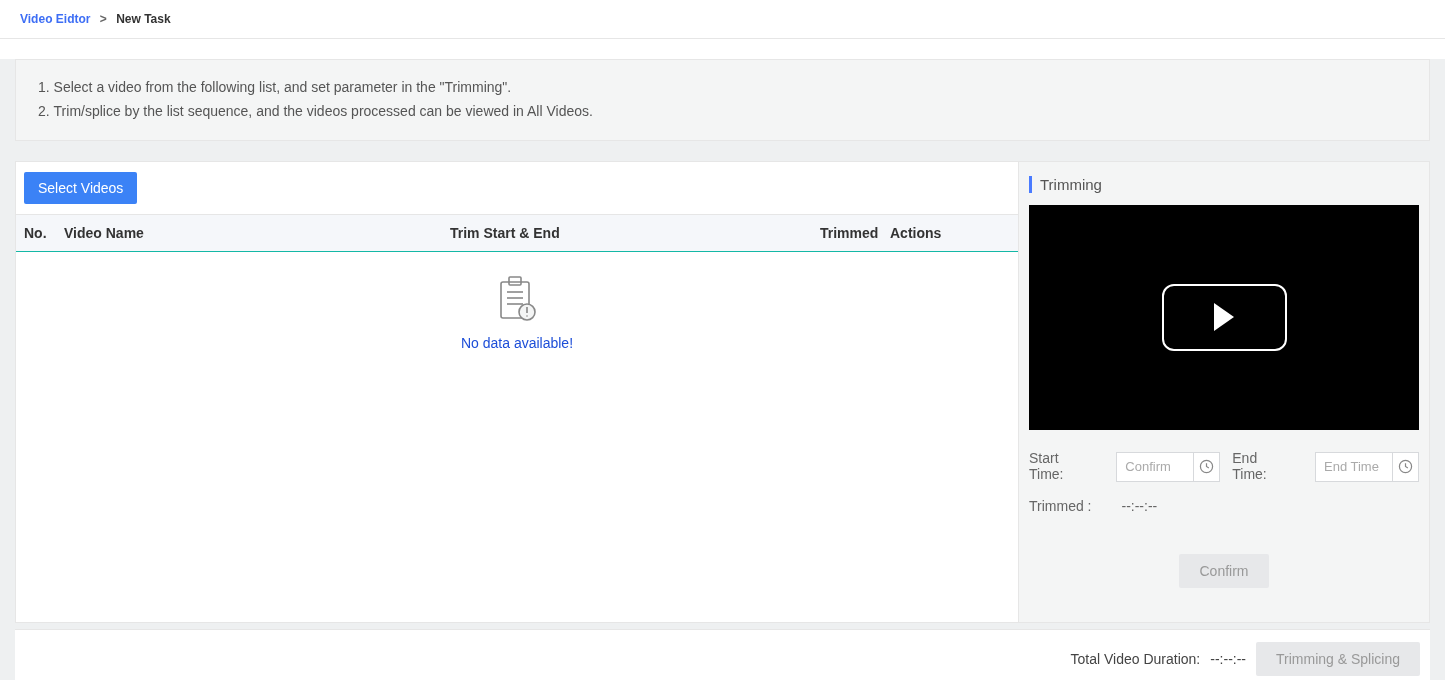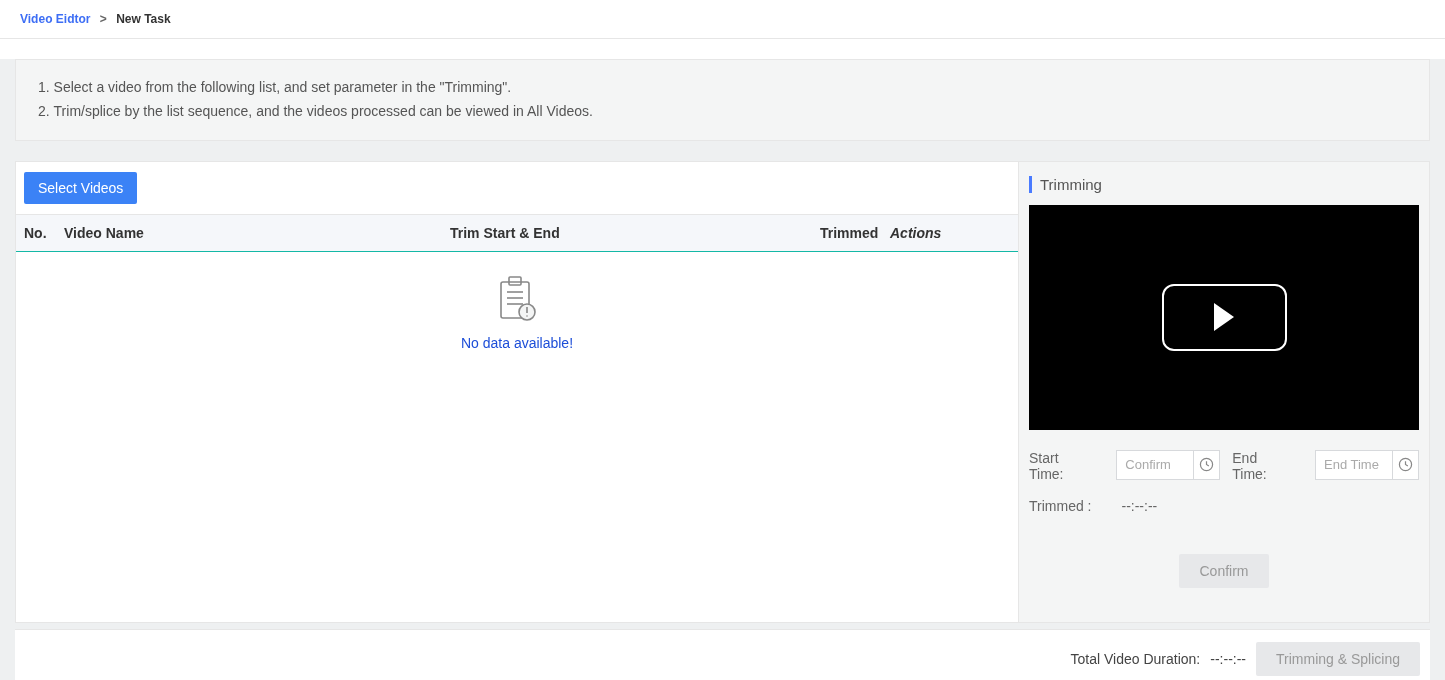--- a/index.html
+++ b/index.html
@@ -79,21 +79,21 @@
     background: #f5f7fa;
     border-bottom: 1px solid #14b8a6;
     padding: 10px 8px;
     font-weight: 600;
     color: #333;
   }
   .col-no { width: 40px; }
   .col-name { flex: 1 1 auto; }
   .col-trim { width: 370px; }
   .col-trimmed { width: 70px; }
-  .col-actions { width: 120px; font-style: italic; }
+  .col-actions { width: 120px; }
   .table-empty {
     flex: 1 1 auto;
     display: flex;
     flex-direction: column;
     align-items: center;
     padding-top: 24px;
     color: #555;
   }
   .empty-icon {
     color: #777;
@@ -139,21 +139,21 @@
   .time-row {
     display: flex;
     align-items: center;
     gap: 12px;
     margin-top: 20px;
     color: #666;
     font-size: 14px;
   }
   .time-field {
     display: flex;
-    align-items: flex-start;
+    align-items: flex-end;
     gap: 24px;
   }
   .time-input-wrap {
     display: flex;
     border: 1px solid #d7d9dc;
     background: #fff;
     height: 30px;
     align-items: stretch;
   }
   .time-input {

